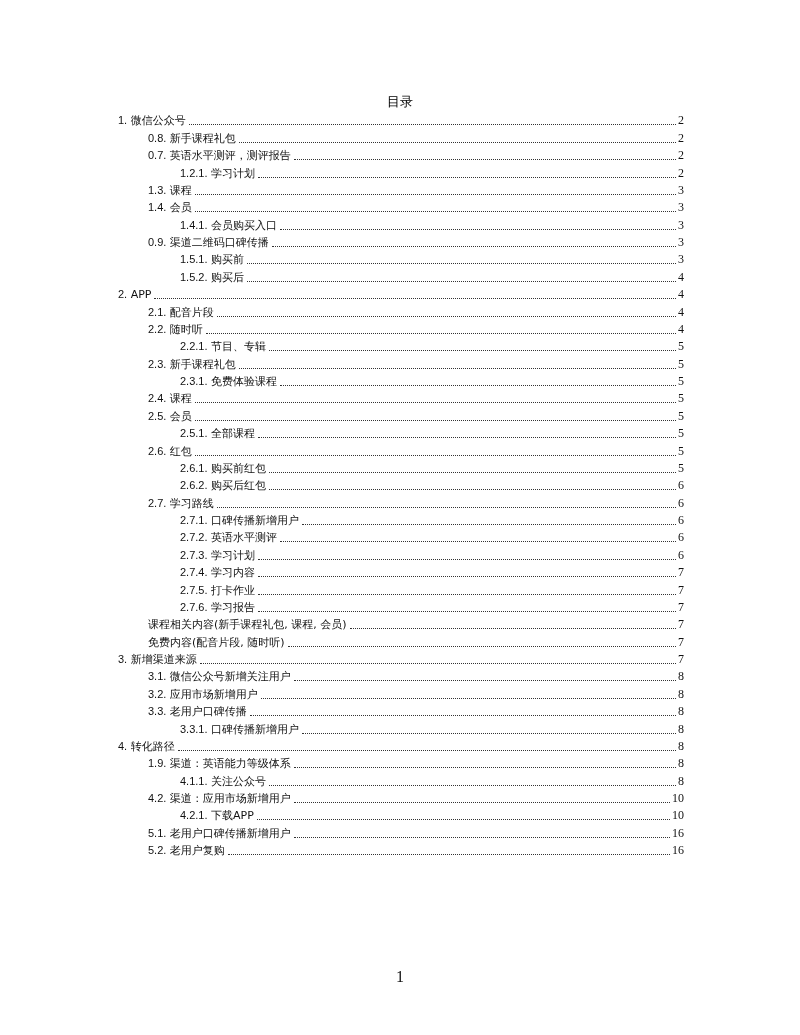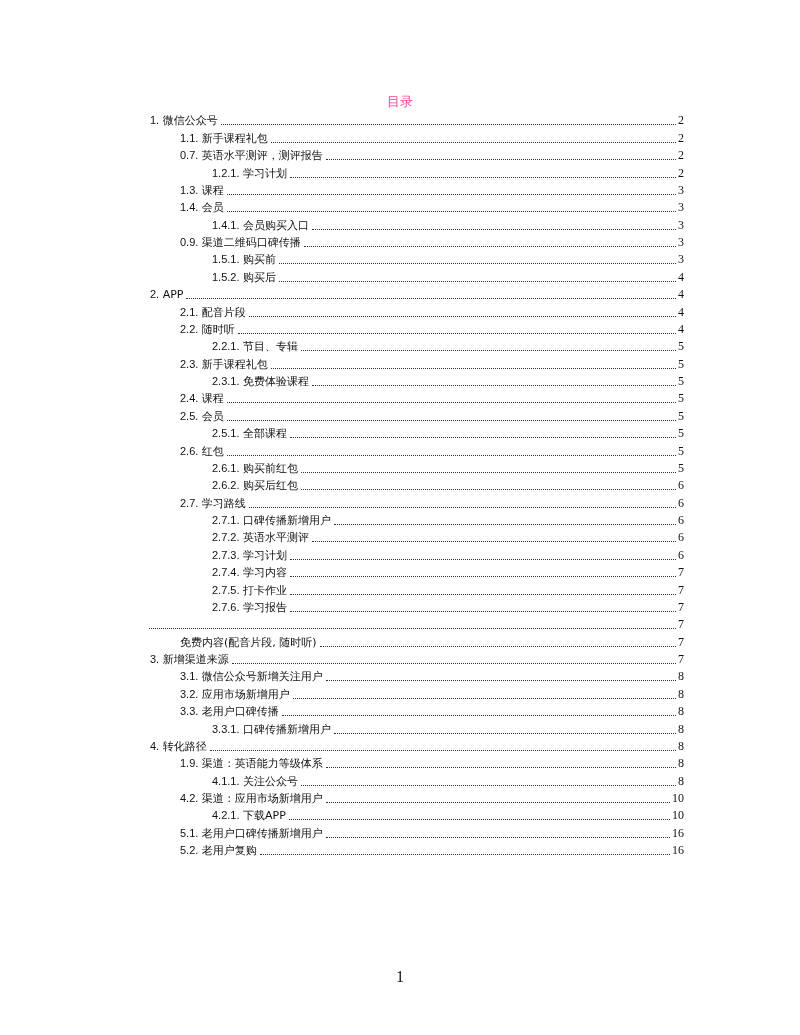--- a/index.html
+++ b/index.html
@@ -1,23 +1,23 @@
 <!DOCTYPE html>
 <html><head>
   <meta charset="utf-8">
   <style>
     html, body { margin: 0; padding: 0; background: #ffffff; }
     body { width: 800px; height: 1035px; position: relative; overflow: hidden;
            font-family: "DejaVu Sans", "Liberation Sans", sans-serif; color: #111; }
     .toc-title { position: absolute; left: 0; width: 800px; top: 93px; text-align: center;
-                 font-size: 13px; color: #ec4899; }
+                 font-size: 13px; color: #000000; }
     .toc { position: absolute; left: 118px; top: 112px; width: 566px; }
     .row { position: relative; height: 17.38px; display: flex; align-items: flex-end;
            font-size: 11px; line-height: 17px; white-space: nowrap; }
-    .row .label { background: #fff; padding-right: 2px; margin-left: 32px; }
+    .row .label { background: #fff; padding-right: 2px; }
     .row .num { font-family: "Liberation Sans", sans-serif; }
     .row .leader { flex: 1; border-bottom: 1px dotted #333; margin: 0 1px 4px 1px; height: 0; }
     .row .page { font-family: "Liberation Serif", serif; font-size: 12px; padding-left: 1px; }
     .l1 { padding-left: 0; }
     .l2 { padding-left: 30px; }
     .l3 { padding-left: 62px; }
     .footer-page { position: absolute; left: 0; width: 800px; top: 968px; text-align: center;
                    font-family: "Liberation Serif", serif; font-size: 16px; color: #111; }
   </style>
 </head>
@@ -25,21 +25,21 @@
 
 <div class="toc-title">目录</div>
 
 <div class="toc" id="toc-list">
     <div class="row l1">
       <span class="label"><span class="num">1.</span><span> </span><span class="text">微信公众号</span></span>
       <span class="leader"></span>
       <span class="page">2</span>
     </div>
     <div class="row l2">
-      <span class="label"><span class="num">1.1.</span><span> </span><span class="text">新手课程礼包</span></span>
+      <span class="label"><span class="num">0.8.</span><span> </span><span class="text">新手课程礼包</span></span>
       <span class="leader"></span>
       <span class="page">2</span>
     </div>
     <div class="row l2">
       <span class="label"><span class="num">0.7.</span><span> </span><span class="text">英语水平测评，测评报告</span></span>
       <span class="leader"></span>
       <span class="page">2</span>
     </div>
     <div class="row l3">
       <span class="label"><span class="num">1.2.1.</span><span> </span><span class="text">学习计划</span></span>
@@ -165,20 +165,21 @@
       <span class="label"><span class="num">2.7.5.</span><span> </span><span class="text">打卡作业</span></span>
       <span class="leader"></span>
       <span class="page">7</span>
     </div>
     <div class="row l3">
       <span class="label"><span class="num">2.7.6.</span><span> </span><span class="text">学习报告</span></span>
       <span class="leader"></span>
       <span class="page">7</span>
     </div>
     <div class="row l2">
+      <span class="label"><span class="num"></span><span></span><span class="text">课程相关内容(新手课程礼包, 课程, 会员)</span></span>
       <span class="leader"></span>
       <span class="page">7</span>
     </div>
     <div class="row l2">
       <span class="label"><span class="num"></span><span></span><span class="text">免费内容(配音片段, 随时听)</span></span>
       <span class="leader"></span>
       <span class="page">7</span>
     </div>
     <div class="row l1">
       <span class="label"><span class="num">3.</span><span> </span><span class="text">新增渠道来源</span></span>

